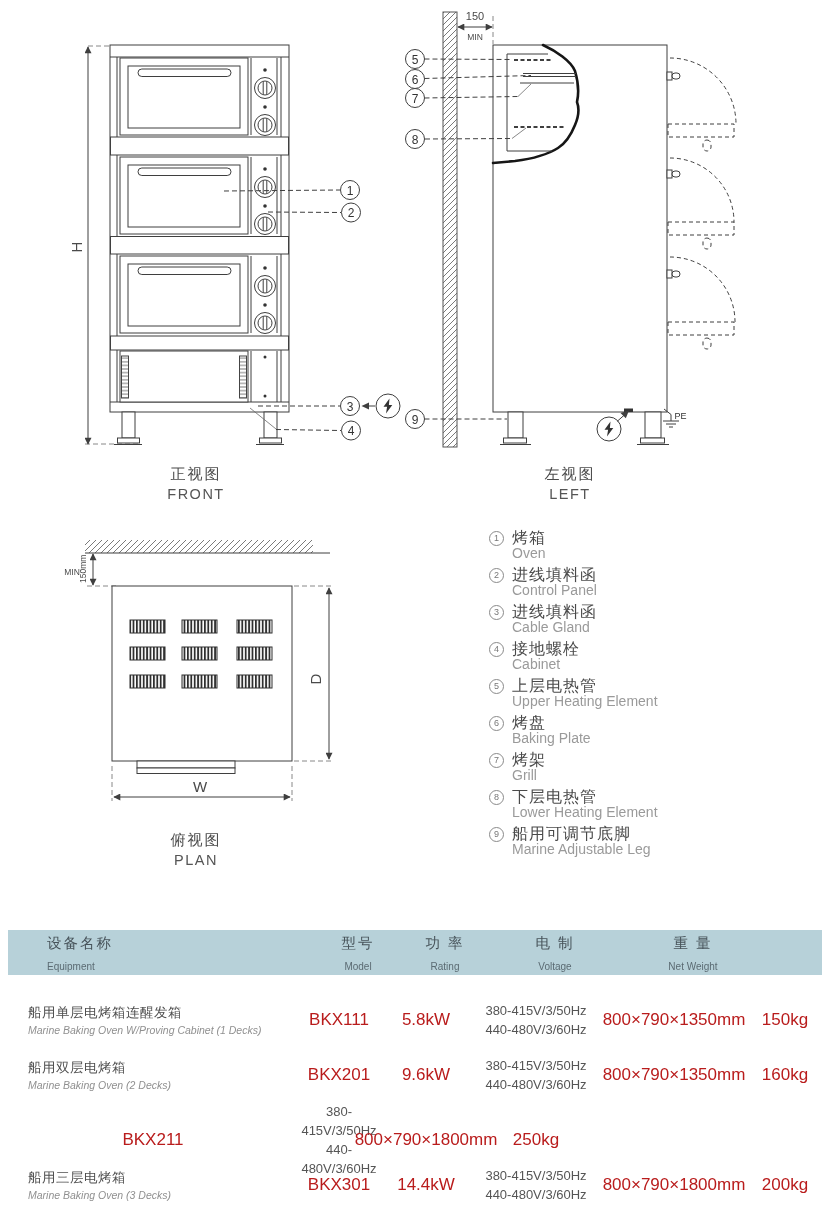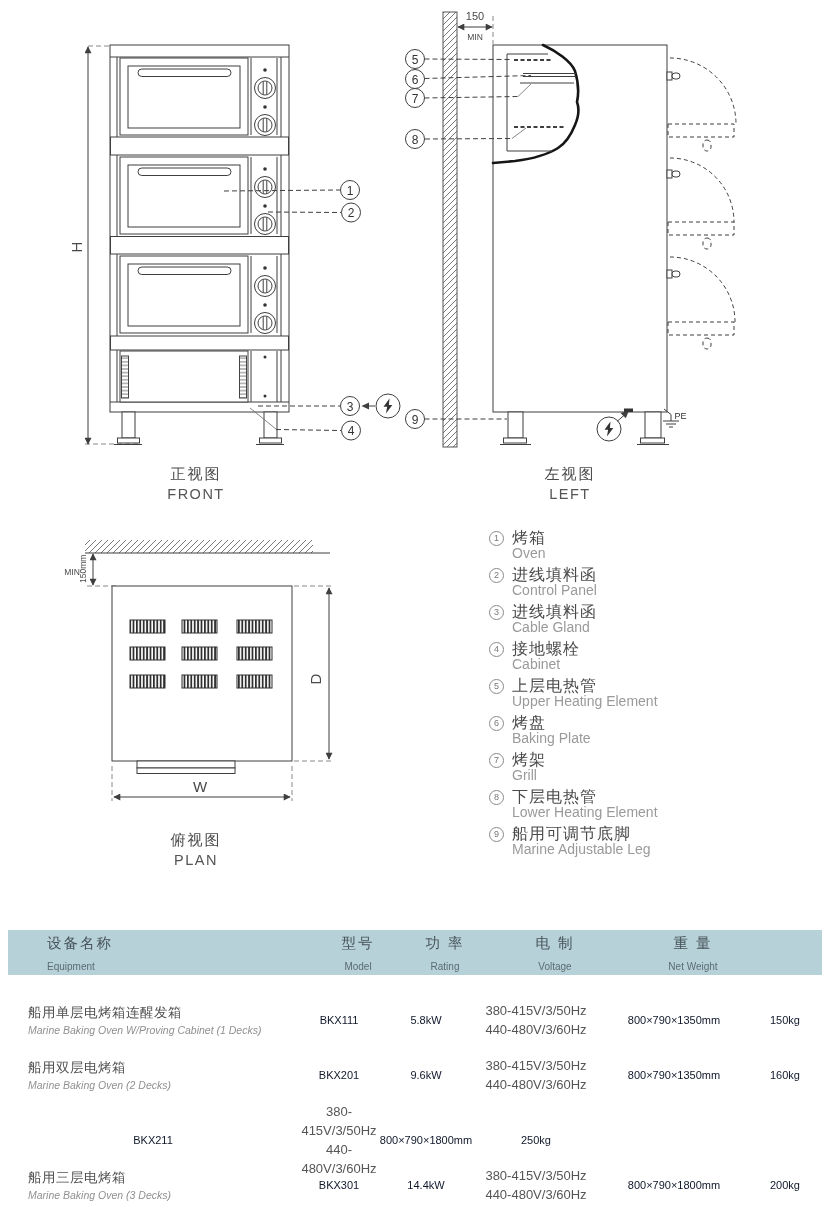--- a/index.html
+++ b/index.html
@@ -42,21 +42,21 @@
   .tgrid{display:grid;grid-template-columns:290px 82px 92px 128px 148px 74px;}
   .thead{background:#b7d1d9;height:45px;padding-left:19px;}
   .th,.td{display:flex;flex-direction:column;justify-content:center;align-items:center;text-align:center;}
   .th.left,.td.left{align-items:flex-start;text-align:left;padding-left:20px;}
   .th-zh{font-size:14.5px;color:#47535a;letter-spacing:2px;}
   .th-en{font-size:10px;color:#5b6b73;margin-top:8px;}
   .trow{height:55px;}
   .trow.first{margin-top:17px;}
   .td-zh{font-size:13.5px;color:#4f4f4f;letter-spacing:0.5px;}
   .td-en{font-size:10.5px;color:#909090;margin-top:2px;font-style:italic;}
-  .td-val{font-size:11px;color:#0f172a;}
+  .td-val{font-size:17px;color:#b91c1c;}
   .td-v2{font-size:13px;color:#555;line-height:19px;}
 </style>
 </head>
 <body>
 
 <div class="page">
 
 <svg class="drawings" width="830" height="905" viewBox="0 0 830 905">
   <defs>
     <marker id="arr" viewBox="0 0 10 10" refX="9" refY="5" markerWidth="9" markerHeight="7" orient="auto-start-reverse">

